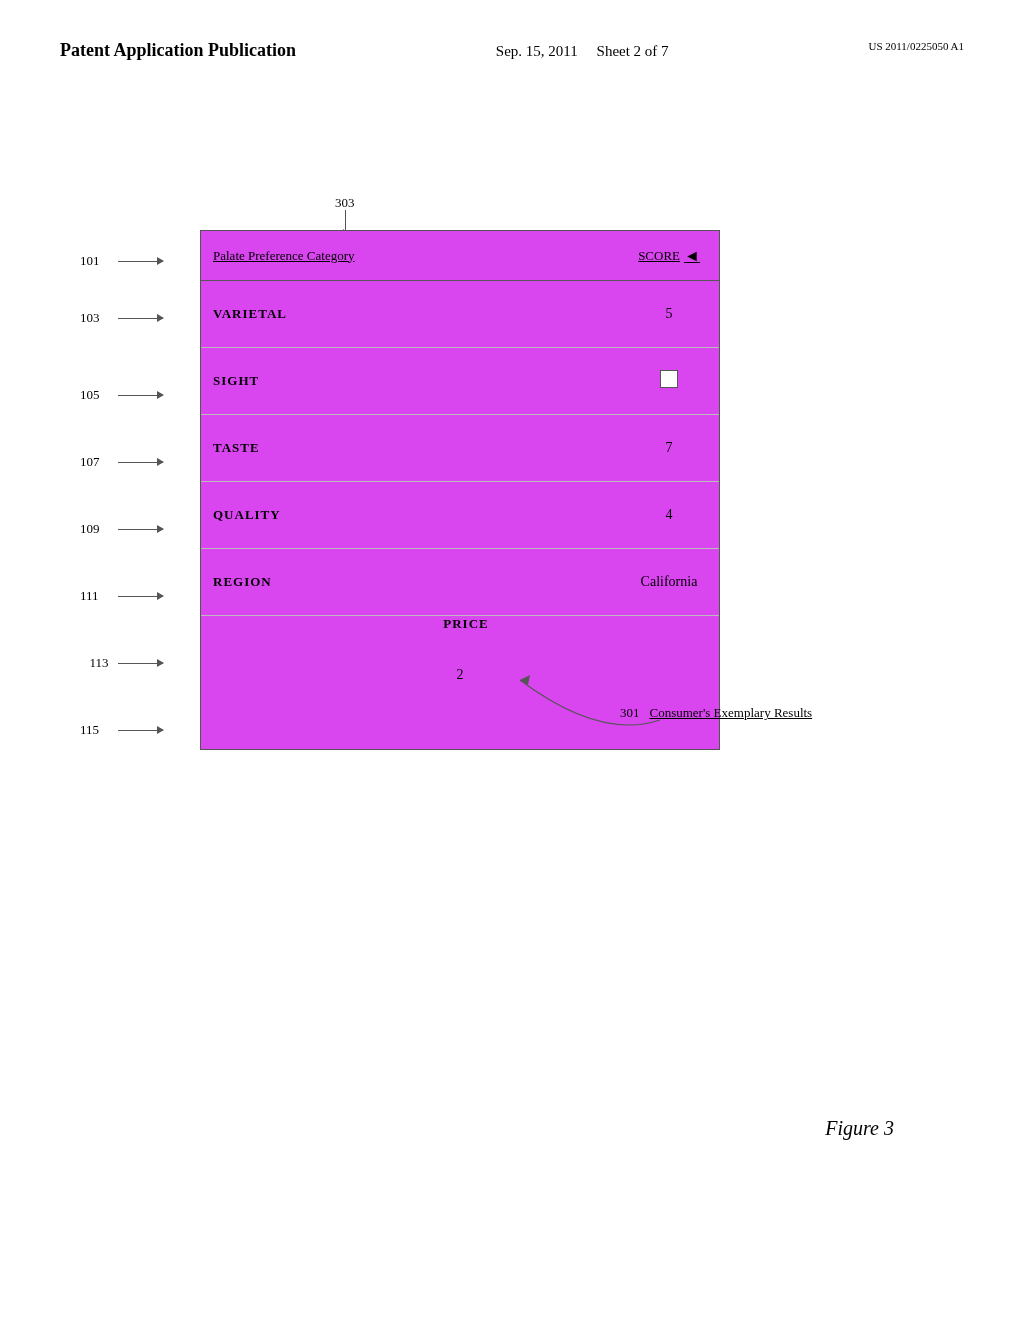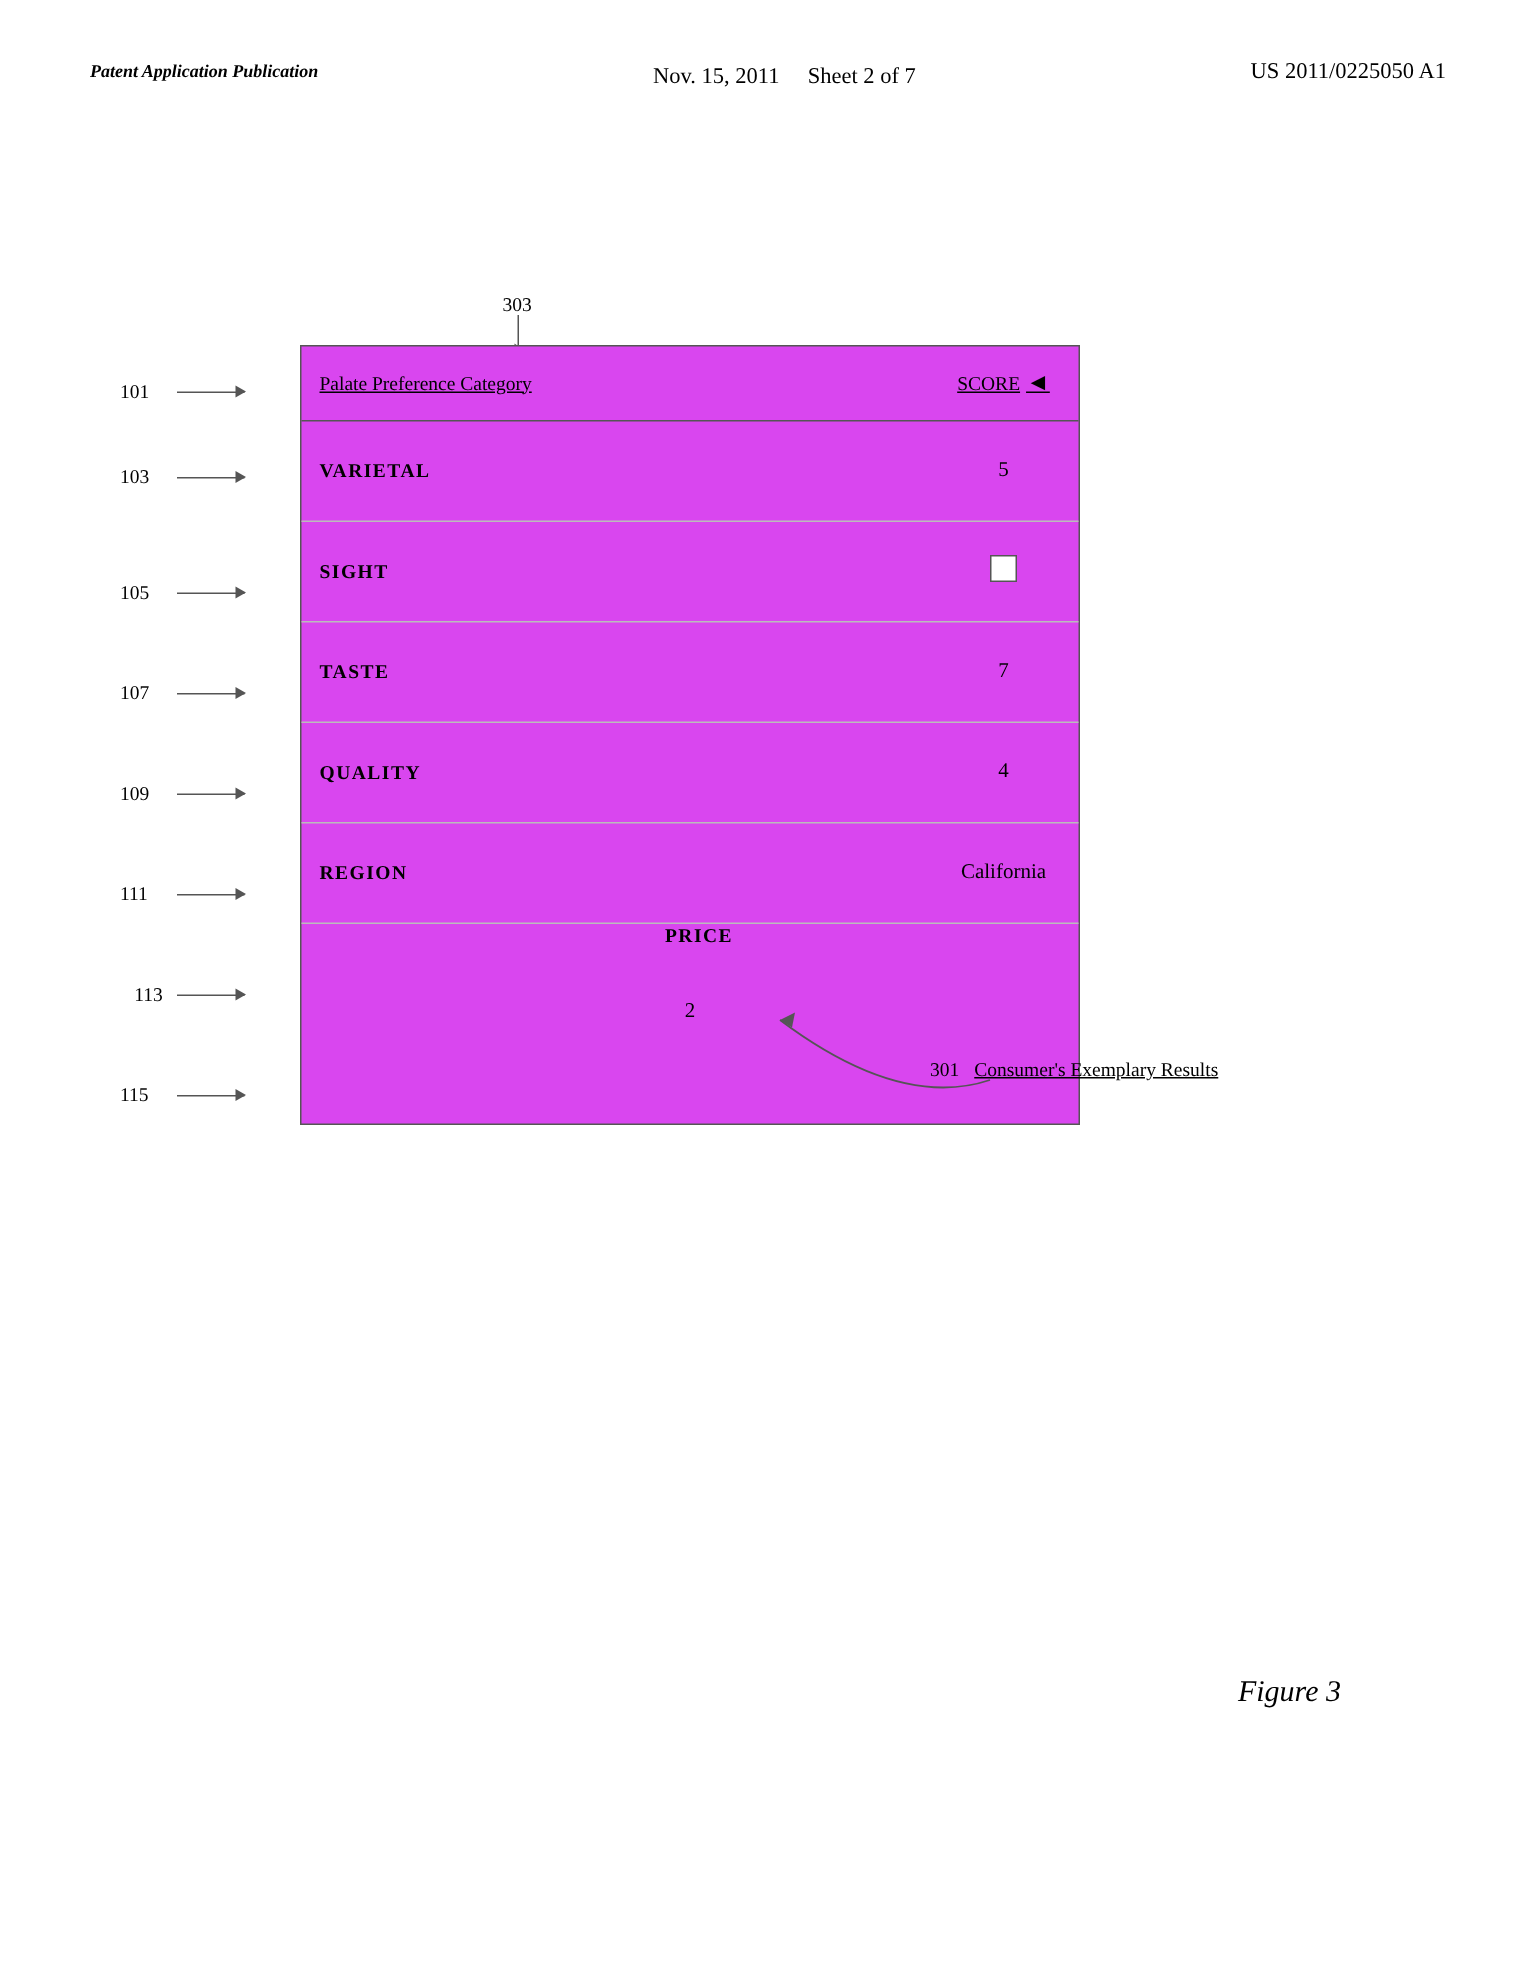--- a/index.html
+++ b/index.html
@@ -17,31 +17,30 @@
       position: absolute;
       top: 40px;
       left: 0;
       right: 0;
       display: flex;
       justify-content: space-between;
       align-items: flex-start;
       padding: 0 60px;
     }
     .header-left {
-      font-size: 12px;
+      font-size: 18px;
       font-weight: bold;
-      font-style: italic;
     }
     .header-center {
       font-size: 15px;
       text-align: center;
       line-height: 1.5;
     }
     .header-right {
-      font-size: 15px;
+      font-size: 11px;
       text-align: right;
     }
 
     
     .diagram-container {
       position: absolute;
       top: 170px;
       left: 80px;
       right: 80px;
       bottom: 400px;
@@ -154,21 +153,21 @@
       border-top: 4px solid transparent;
       border-bottom: 4px solid transparent;
     }
   </style>
 </head>
 <body>
 
 <div class="header">
   <div class="header-left">Patent Application Publication</div>
   <div class="header-center">
-    <span>Nov. 15, 2011</span>&nbsp;&nbsp;&nbsp;&nbsp;
+    <span>Sep. 15, 2011</span>&nbsp;&nbsp;&nbsp;&nbsp;
     <span>Sheet 2 of 7</span>
   </div>
   <div class="header-right">US 2011/0225050 A1</div>
 </div>
 
 <div class="diagram-container">
 
   <div style="position:absolute; top:25px; left:255px; font-size:13px;">303</div>
   <div style="position:absolute; top:40px; left:265px; width:1px; height:25px; background:#555;"></div>
   <div style="position:absolute; top:64px; left:220px; width:46px; height:1px; background:#555;"></div>

